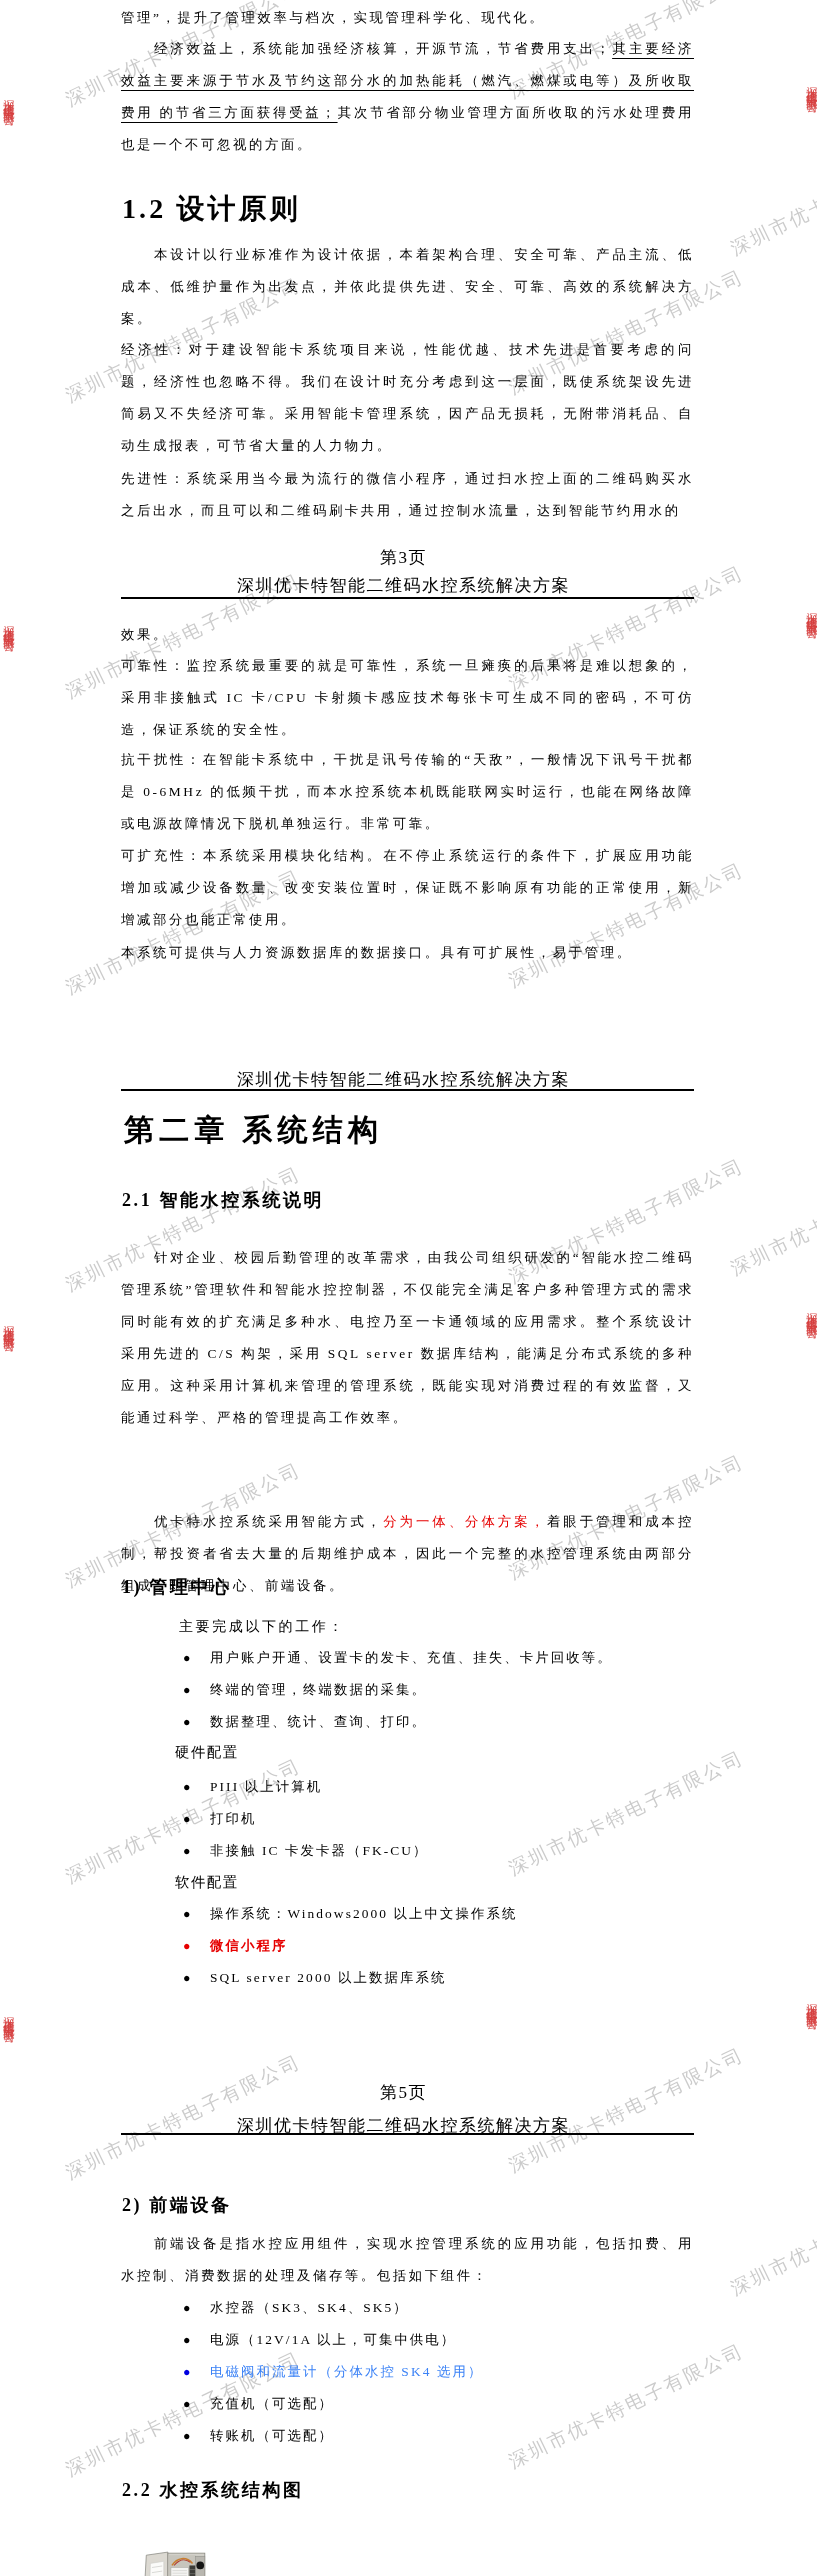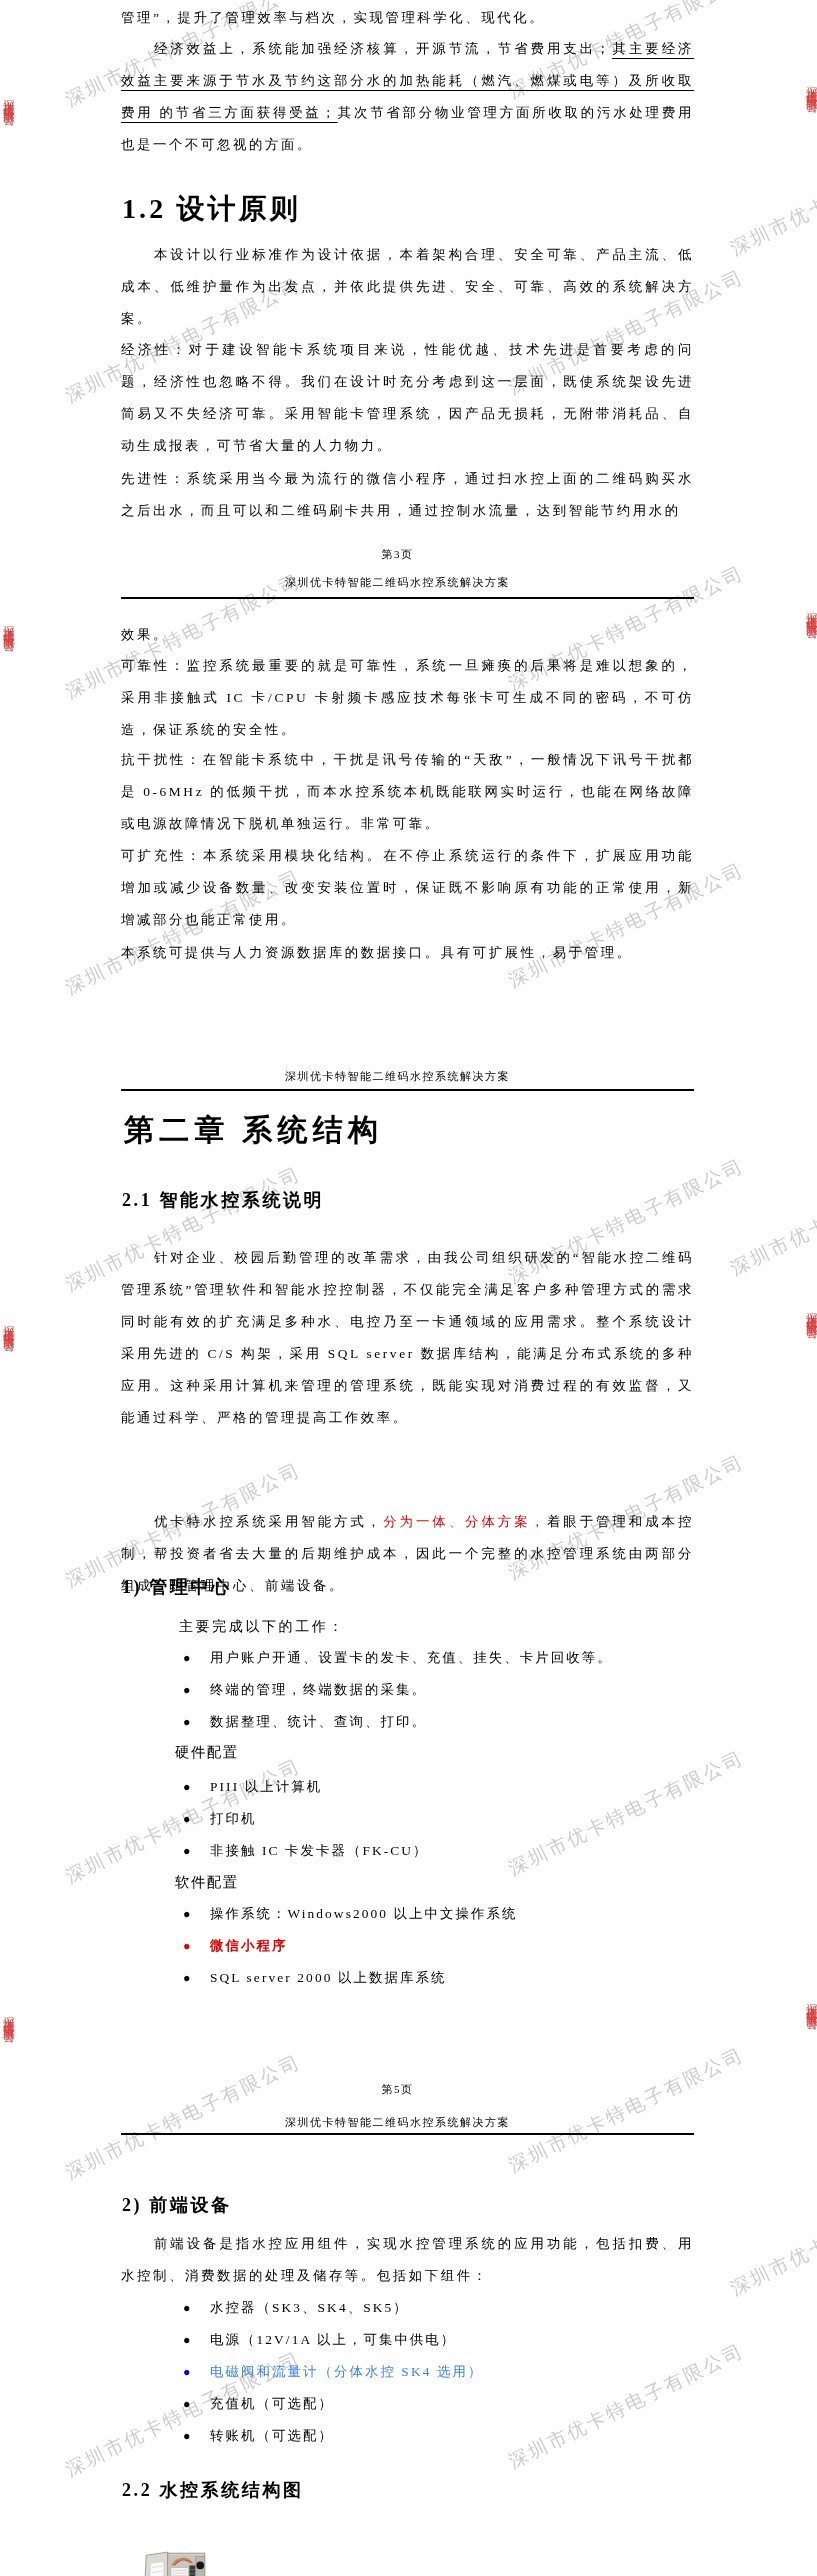--- a/index.html
+++ b/index.html
@@ -26,21 +26,21 @@
   }
   .indent{text-indent:33px;}
   .lbl{font-weight:normal;}
   .u{text-decoration:underline;text-underline-offset:4.6px;text-decoration-thickness:1px;}
   .red-text{color:#e60000;}
   .h1{position:absolute;left:122px;font-weight:bold;font-size:28px;letter-spacing:3.1px;line-height:1.15;}
   .h-big{position:absolute;left:124px;font-weight:bold;font-size:30px;letter-spacing:5.2px;line-height:1.1;}
   .h-mid{position:absolute;left:122px;font-weight:bold;font-size:18px;letter-spacing:2.6px;line-height:1.2;}
   .h-sub{position:absolute;left:175px;font-weight:normal;font-size:14.4px;letter-spacing:1.5px;line-height:1.2;}
   .sub-line{position:absolute;left:179px;font-size:14px;letter-spacing:2.6px;line-height:1.25;}
-  .center-line{position:absolute;left:111px;width:573px;text-align:center;font-size:11px;letter-spacing:1.5px;line-height:1.3;}
+  .center-line{position:absolute;left:117px;width:573px;text-align:center;font-size:17px;letter-spacing:1.5px;line-height:1.3;}
   .pageline{position:absolute;left:121px;width:573px;height:2.1px;background:#000;}
   
   .doc-ul{position:absolute;left:183px;width:500px;margin:0;padding:0;list-style:none;}
   .doc-ul li{position:relative;padding-left:27px;font-size:13.4px;line-height:32px;letter-spacing:2.1px;}
   .doc-ul li::before{content:"\25CF";position:absolute;left:0;top:0;font-size:12.4px;}
   .doc-ul li.red-item{color:#e60000;font-weight:bold;}
   .doc-ul li.red-item::before{color:#e60000;}
   .doc-ul li.blue-item{color:#3b82f6;}
   .doc-ul li.blue-item::before{color:#0000e0;}
   

